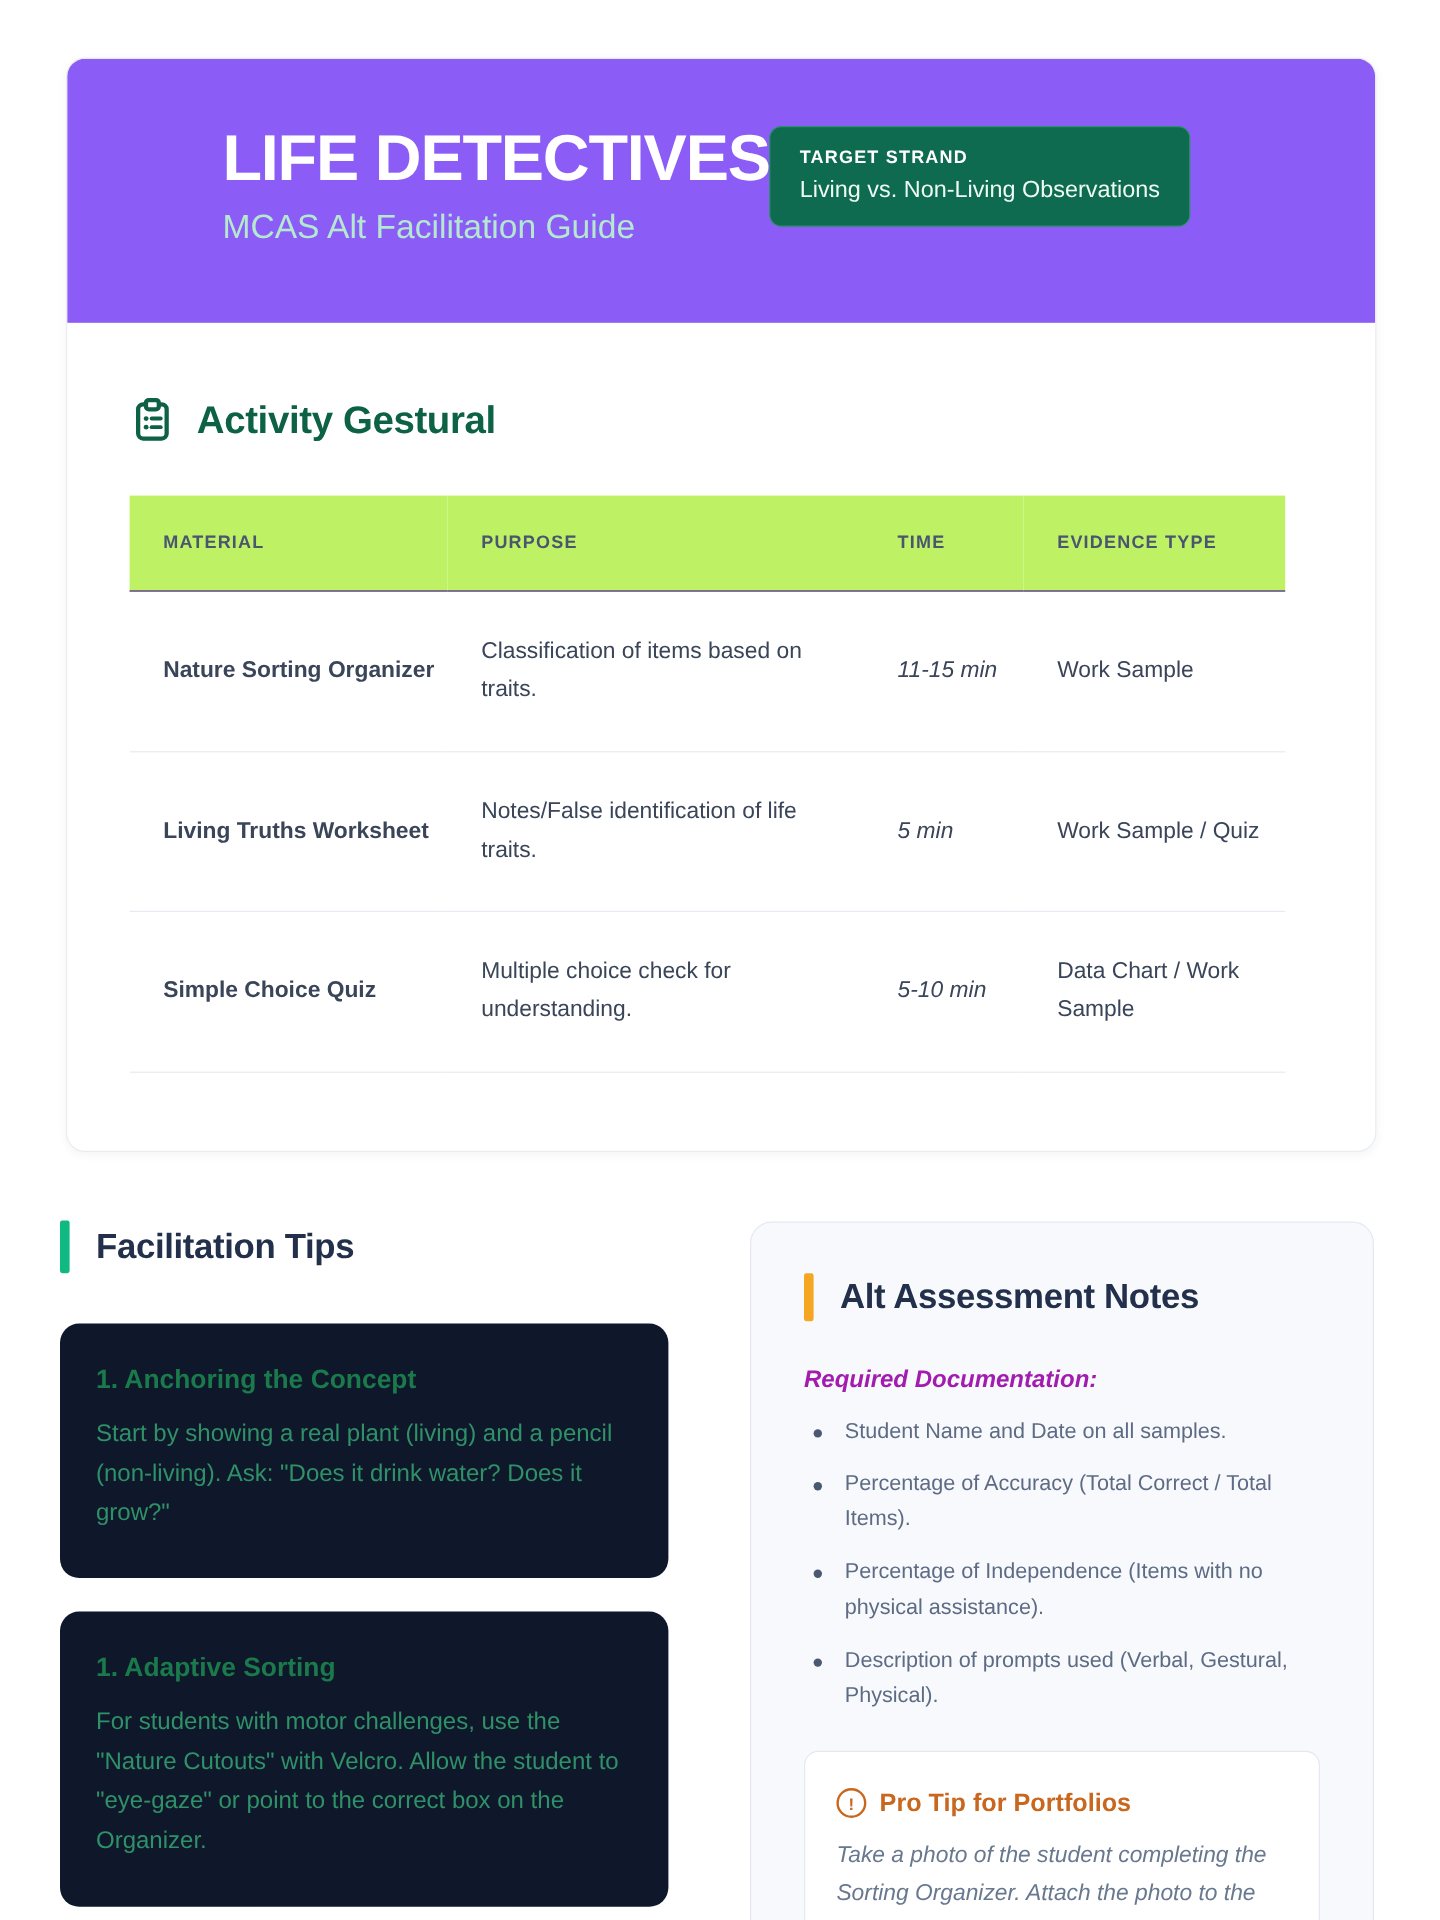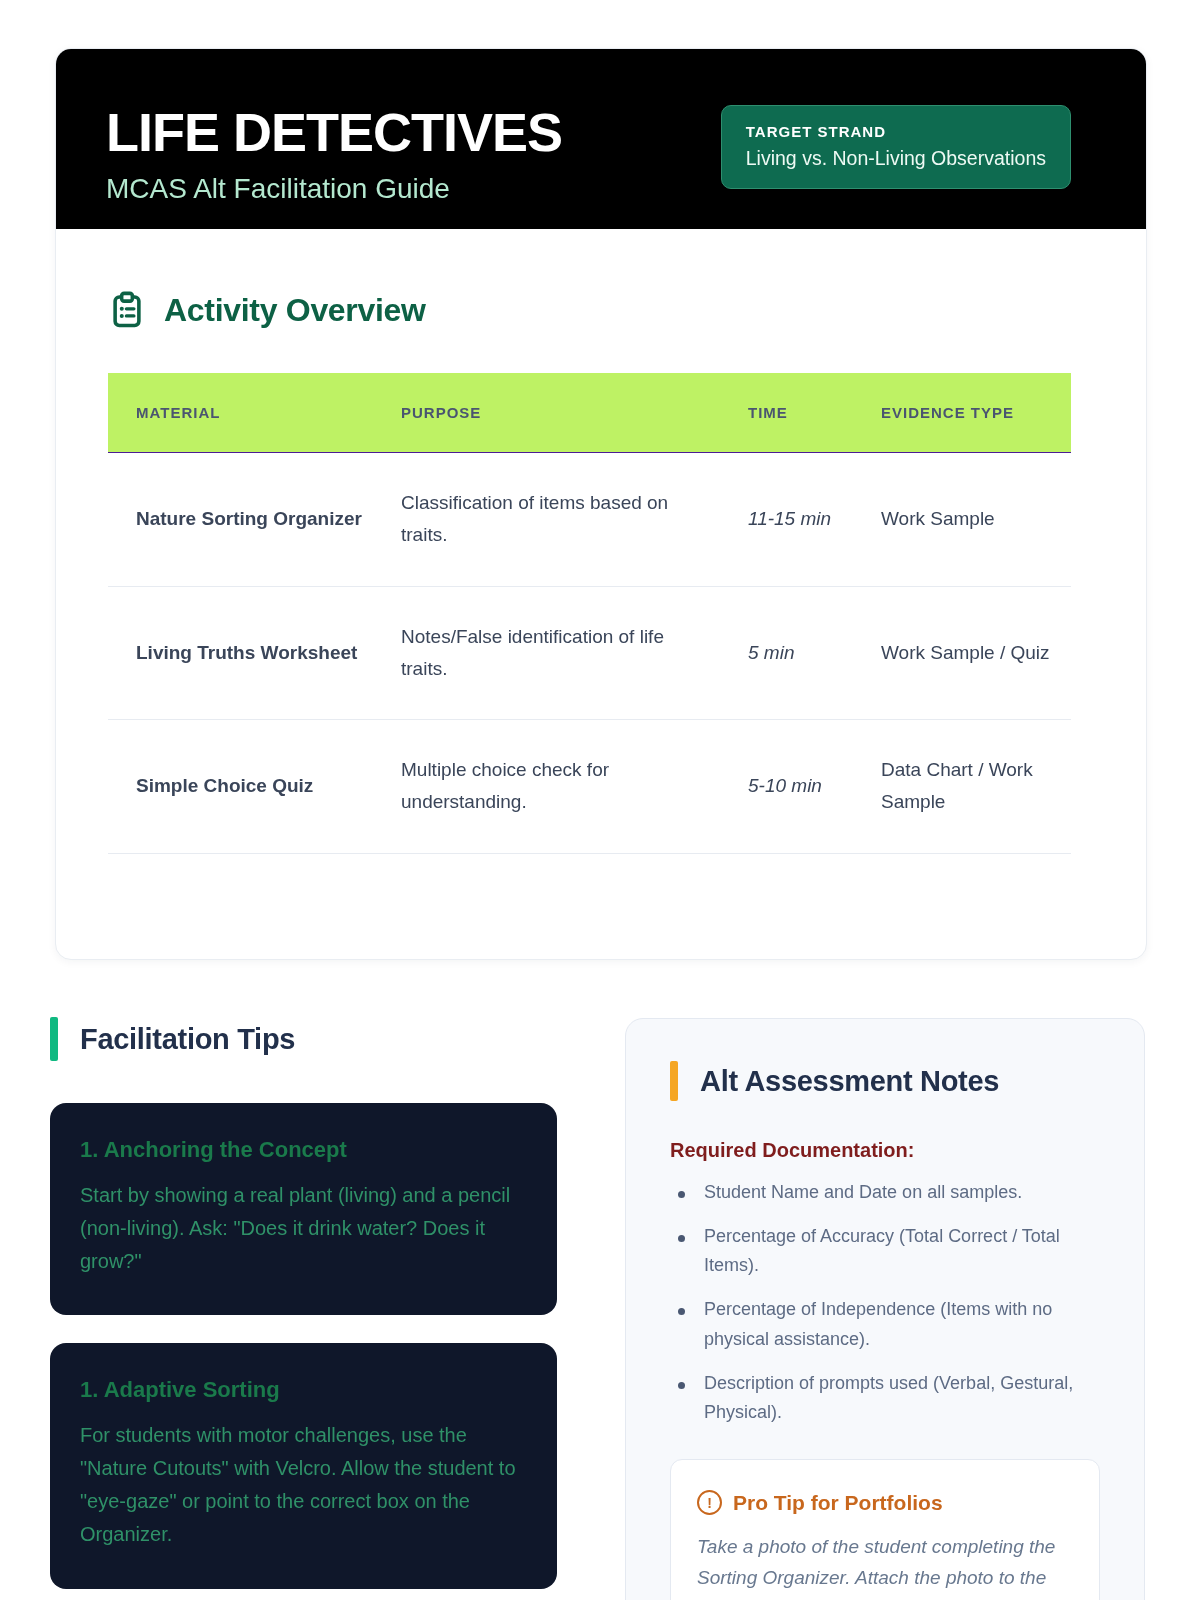--- a/index.html
+++ b/index.html
@@ -12,22 +12,22 @@
   .page{position:absolute;inset:0;}
 
   
   .guide-card{
     position:absolute;left:55px;top:48px;width:1090px;height:910px;
     background:#ffffff;border:1px solid #e9edf2;border-radius:16px;
     box-shadow:0 2px 8px rgba(20,40,60,.05);
     overflow:hidden;
   }
   .hero{
-    background:#000000;height:180px;box-sizing:border-box;
-    display:flex;justify-content:space-between;align-items:flex-start;
+    background:#8b5cf6;height:220px;box-sizing:border-box;
+    display:flex;justify-content:center;align-items:flex-start;
     padding:56px 75px 0 50px;
   }
   .hero h1{
     margin:0;color:#ffffff;font-size:54px;font-weight:800;
     letter-spacing:-1px;line-height:1.0;
   }
   .hero .subtitle{
     margin-top:14px;color:#b4e8cf;font-size:28px;font-weight:400;
   }
   .badge{
@@ -80,21 +80,21 @@
   .tip-card.first{margin-top:42px;}
   .tip-title{color:#1a7a4b;font-size:22px;font-weight:800;}
   .tip-body{margin-top:16px;color:#2f9168;font-size:20px;line-height:1.64;}
 
   .notes-card{
     position:absolute;left:625px;top:1018px;width:520px;height:720px;
     background:#f7f9fc;border:1px solid #e4e9f1;border-radius:18px;
     box-sizing:border-box;padding:40px 44px 0 44px;
   }
   .notes-card .accent-bar{background:#f5a623;height:40px;}
-  .doc-label{margin-top:36px;color:#7f1d1d;font-size:20px;font-weight:800;}
+  .doc-label{margin-top:36px;color:#a21caf;font-size:20px;font-weight:800;font-style:italic;}
   ul.notes-list{list-style:none;margin:16px 0 0 0;padding:0;}
   ul.notes-list li{
     position:relative;padding-left:34px;margin-bottom:15px;
     color:#5d6b84;font-size:18px;line-height:1.62;
   }
   ul.notes-list li::before{
     content:"";position:absolute;left:8px;top:13px;width:7px;height:7px;
     border-radius:50%;background:#4a5872;
   }
   .pro-tip{
@@ -130,21 +130,21 @@
     <div class="overview">
       <div class="section-title">
         <svg class="clip-icon" width="38" height="38" viewBox="0 0 32 32" fill="none" xmlns="http://www.w3.org/2000/svg">
           <rect x="6" y="5" width="20" height="24" rx="3.5" stroke="#0d6145" stroke-width="3"></rect>
           <rect x="11.5" y="2" width="9" height="6.5" rx="2" fill="#ffffff" stroke="#0d6145" stroke-width="3"></rect>
           <circle cx="11.6" cy="15" r="1.7" fill="#0d6145"></circle>
           <line x1="15.5" y1="15" x2="21.8" y2="15" stroke="#0d6145" stroke-width="2.8" stroke-linecap="round"></line>
           <circle cx="11.6" cy="21" r="1.7" fill="#0d6145"></circle>
           <line x1="15.5" y1="21" x2="21.8" y2="21" stroke="#0d6145" stroke-width="2.8" stroke-linecap="round"></line>
         </svg>
-        <h2>Activity Overview</h2>
+        <h2>Activity Gestural</h2>
       </div>
 
       <table class="ov">
         <colgroup>
             <col class="c1">
             <col class="c2">
             <col class="c3">
             <col class="c4">
           </colgroup>
         <thead>

